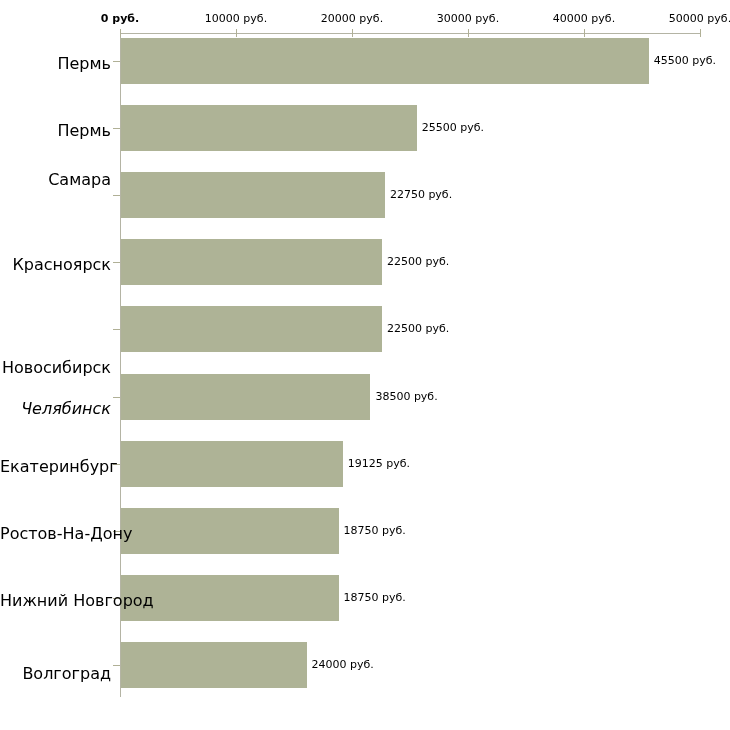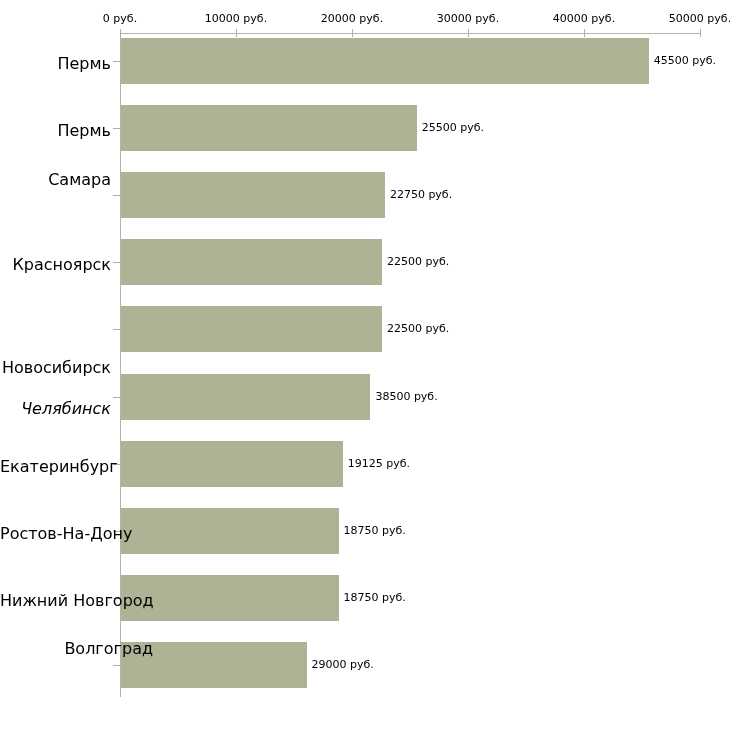--- a/index.html
+++ b/index.html
@@ -89,21 +89,21 @@
 </head>
 <body>
 
 <div id="chart-root">
 
   <div class="axis-top-line"></div>
   <div class="axis-left-line"></div>
 
   <div id="xticks-layer">
       <div class="xtick" style="left: 120px;"></div>
-      <div class="xtick-label" style="left: 120px;">0 руб.</div>
+      <div class="xtick-label" style="left: 120px; font-weight: bold;">0 руб.</div>
       <div class="xtick" style="left: 236px;"></div>
       <div class="xtick-label" style="left: 236px;">10000 руб.</div>
       <div class="xtick" style="left: 352px;"></div>
       <div class="xtick-label" style="left: 352px;">20000 руб.</div>
       <div class="xtick" style="left: 468px;"></div>
       <div class="xtick-label" style="left: 468px;">30000 руб.</div>
       <div class="xtick" style="left: 584px;"></div>
       <div class="xtick-label" style="left: 584px;">40000 руб.</div>
       <div class="xtick" style="left: 700px;"></div>
       <div class="xtick-label" style="left: 700px;">50000 руб.</div>
@@ -141,17 +141,17 @@
       <div class="bar" title="Ростов-На-Дону: 18750 руб." style="top: 507.7px; height: 46px; width: 217.5px; background: rgb(174, 179, 150);"></div>
       <div class="ytick" style="top: 531px;"></div>
       <div class="cat-label" style="top: 523.7px; left: 0px; width: 111px;">Ростов-На-Дону</div>
       <div class="bar-value" style="top: 523.7px; left: 343.5px;">18750 руб.</div>
       <div class="bar" title="Нижний Новгород: 18750 руб." style="top: 574.8px; height: 46px; width: 217.5px; background: rgb(174, 179, 150);"></div>
       <div class="ytick" style="top: 598px;"></div>
       <div class="cat-label" style="top: 590.8px; left: 0px; width: 111px;">Нижний Новгород</div>
       <div class="bar-value" style="top: 590.8px; left: 343.5px;">18750 руб.</div>
       <div class="bar" title="Волгоград: 16000 руб." style="top: 641.9px; height: 46px; width: 185.6px; background: rgb(174, 179, 150);"></div>
       <div class="ytick" style="top: 665px;"></div>
-      <div class="cat-label" style="top: 639px; left: 0px; width: 111px; margin-left: 42px;">Волгоград</div>
-      <div class="bar-value" style="top: 657.9px; left: 311.6px;">29000 руб.</div>
+      <div class="cat-label" style="top: 664px; left: 0px; width: 111px;">Волгоград</div>
+      <div class="bar-value" style="top: 657.9px; left: 311.6px;">24000 руб.</div>
     </div>
 
 </div>
 
 </body></html>

